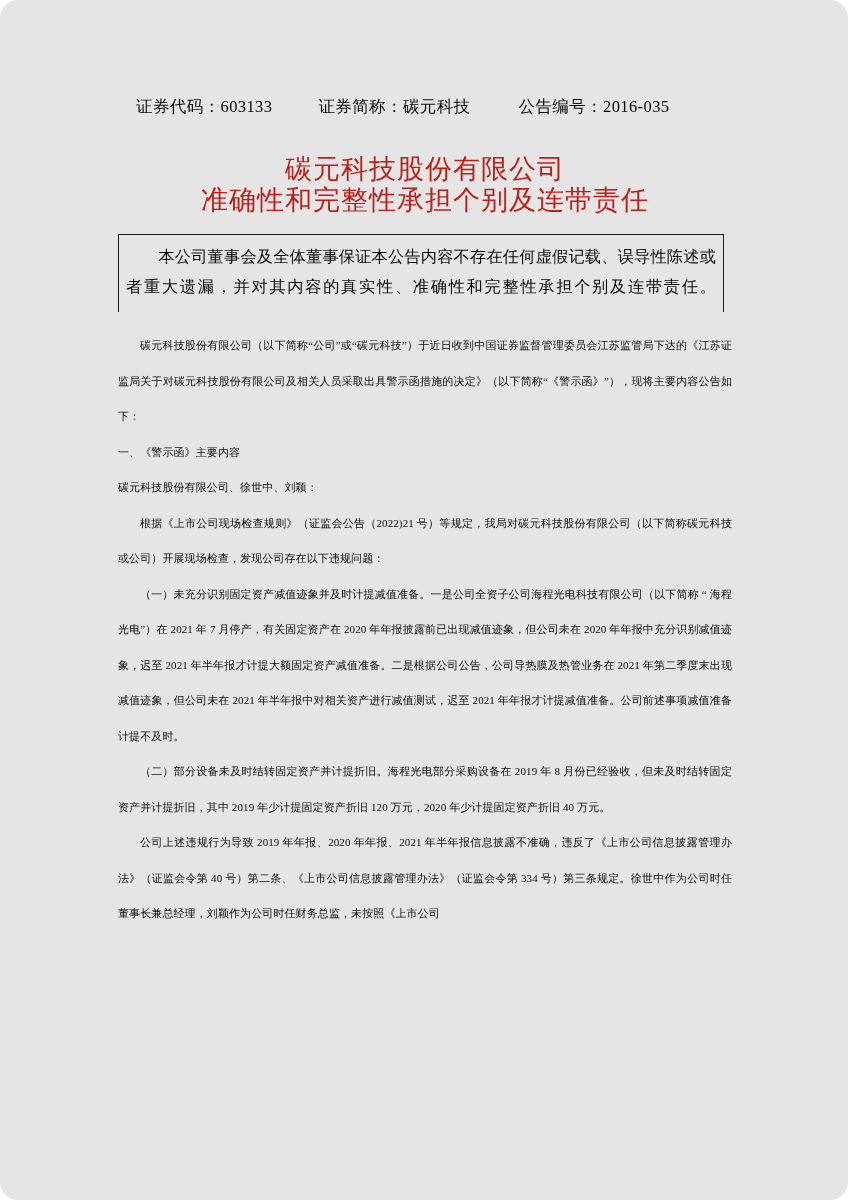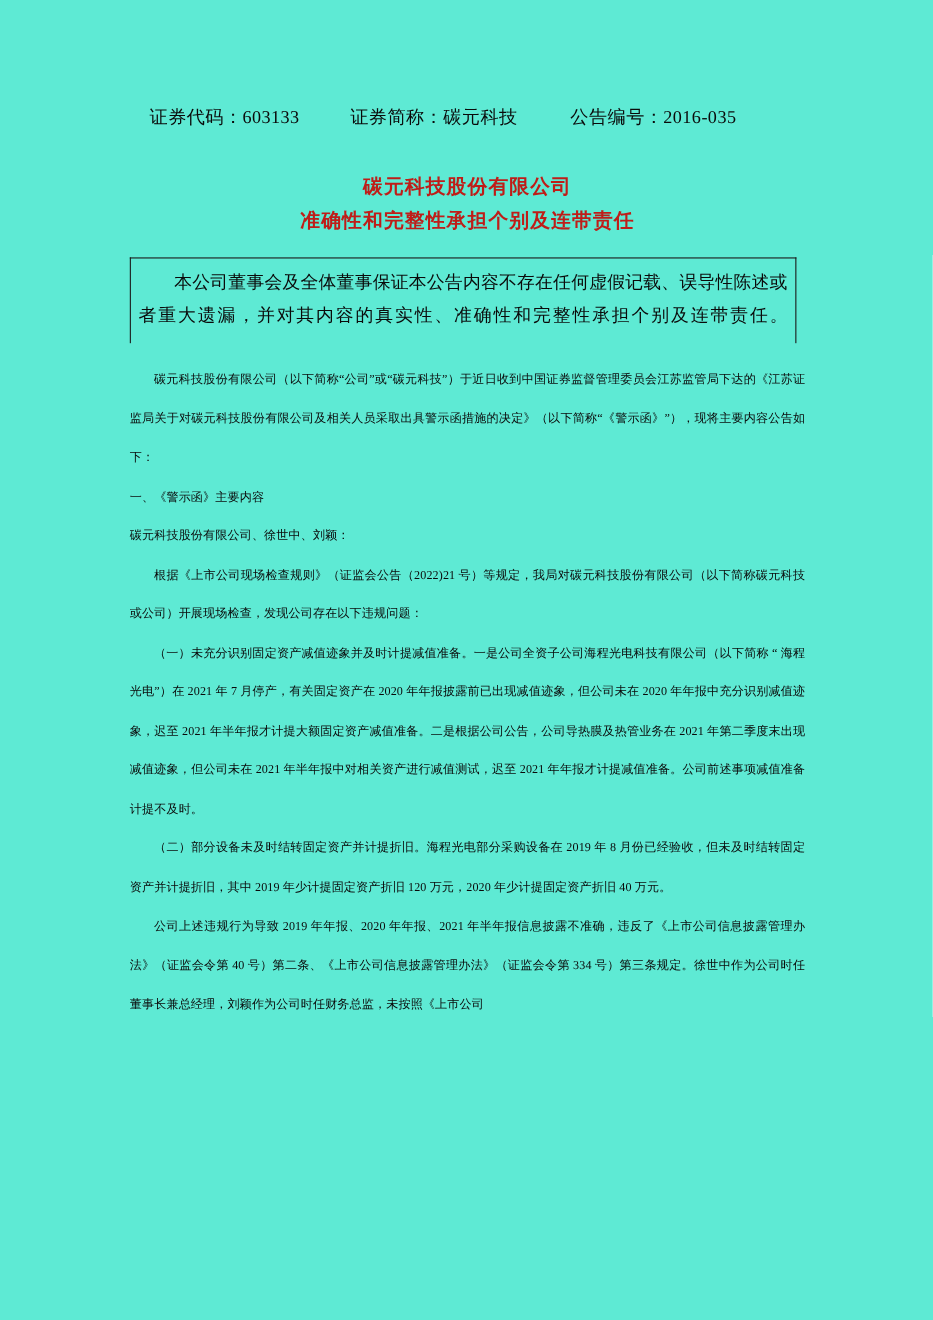--- a/index.html
+++ b/index.html
@@ -14,23 +14,24 @@
     color: #0a0a0a;
     position: relative;
     overflow: hidden;
   }
 
   .page {
     position: absolute;
     left: 0; top: 0;
     width: 848px;
     height: 1200px;
-    background: #5eead4;
+    background: #e5e5e5;
     box-sizing: border-box;
     padding: 0;
+    border-radius: 18px;
   }
 
   .content {
     position: absolute;
     left: 118px;
     top: 92px;
     width: 614px;
   }
 
   
@@ -48,22 +49,22 @@
   .doc-header .hdr-gap-a { width: 46px; display: inline-block; }
   .doc-header .hdr-gap-b { width: 48px; display: inline-block; }
 
   
   .title-block {
     text-align: center;
     margin-top: 32px;
     color: #bf1d18;
   }
   .title-line {
-    font-size: 18px;
-    font-weight: bold;
+    font-size: 27px;
+    font-weight: normal;
     line-height: 31px;
     letter-spacing: 1px;
     color: #bf1d18;
   }
 
   
   .disclaimer-box {
     margin-top: 18px;
     border: 1.3px solid #1a1a1a;
     border-bottom: none;

